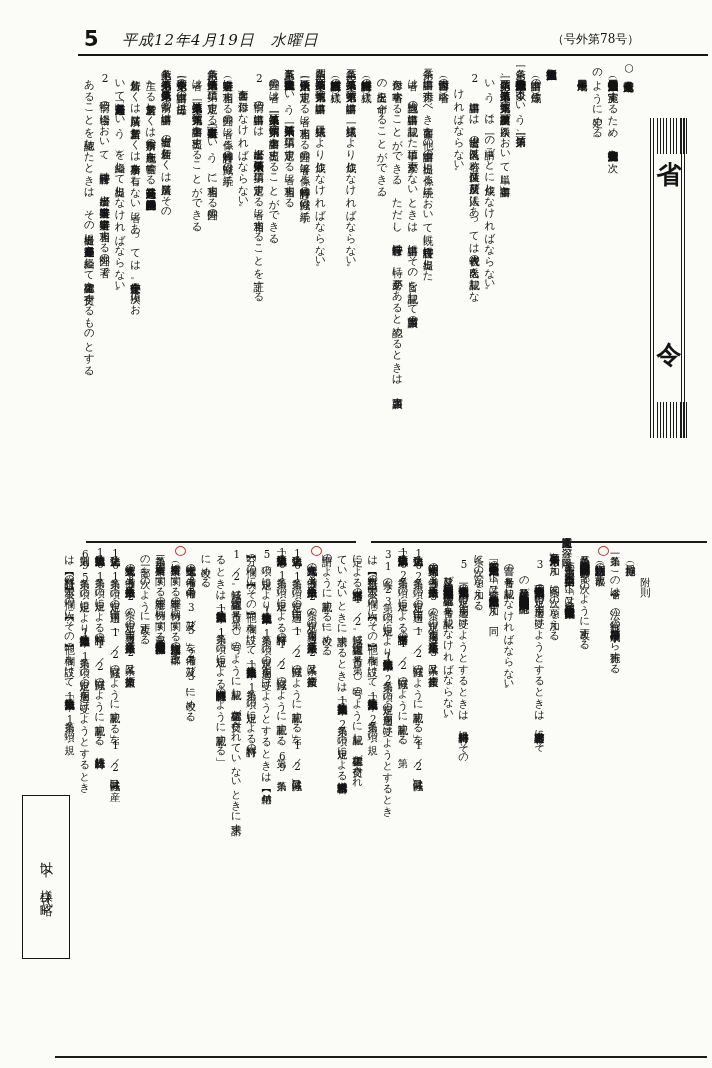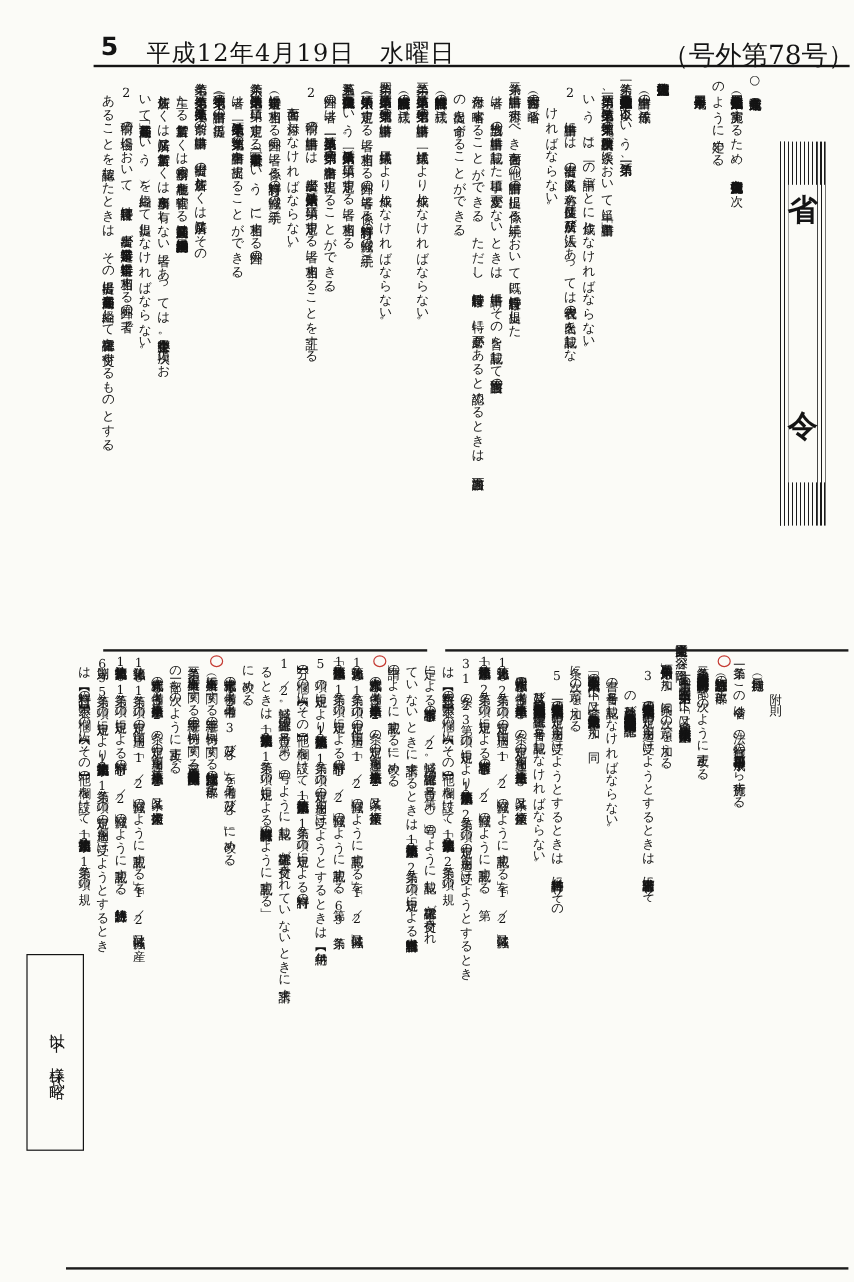--- a/index.html
+++ b/index.html
@@ -4,23 +4,23 @@
 <style>
   html,body{margin:0;padding:0;background:#e8e8e4;}
   .page{
     position:relative;width:712px;height:1068px;margin:0 auto;
     background:#fbfbf7;color:#141414;overflow:hidden;
     font-family:"DejaVu Serif","Liberation Serif",serif;
   }
   
   .hdr-pageno{position:absolute;left:84px;top:27px;font-size:21px;font-weight:bold;
     font-family:"DejaVu Sans","Liberation Sans",sans-serif;}
-  .hdr-date{position:absolute;left:122px;top:31px;font-size:20px;letter-spacing:1px;}
+  .hdr-date{position:absolute;left:122px;top:31px;font-size:15px;letter-spacing:1px;font-style:italic;}
   .hdr-title{position:absolute;left:389px;top:26px;font-size:22px;font-weight:bold;letter-spacing:46px;white-space:nowrap;}
-  .hdr-issue{position:absolute;left:552px;top:31px;font-size:22px;}
+  .hdr-issue{position:absolute;left:552px;top:31px;font-size:12px;}
   .hdr-rule{position:absolute;left:78px;top:54px;width:630px;height:2px;background:#151515;}
   
   .banner{position:absolute;left:650px;top:118px;width:38px;height:320px;}
   .banner .cap,.banner .rail{
     background:repeating-linear-gradient(to right,#1a1a1a 0 1px,transparent 1px 3.3px);}
   .banner .cap{position:absolute;left:0;width:100%;height:36px;}
   .banner .cap.top{top:0}.banner .cap.bot{bottom:0}
   .banner .rail{position:absolute;top:0;height:100%;width:7px;}
   .banner .rail.l{left:0}.banner .rail.r{right:0}
   .banner-char{position:absolute;left:50%;transform:translateX(-50%);

